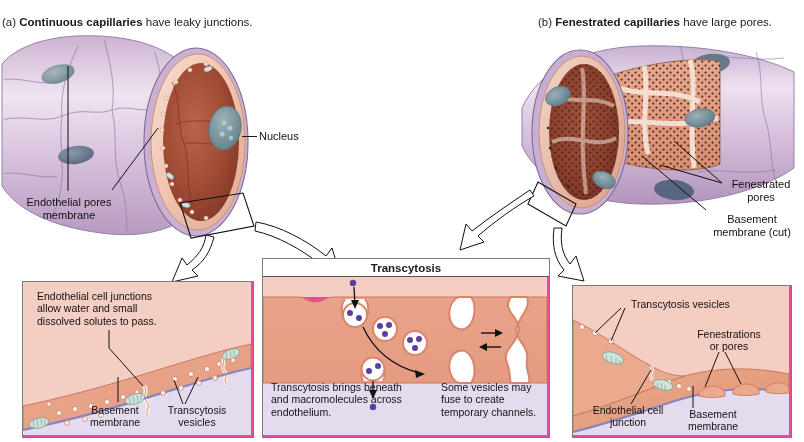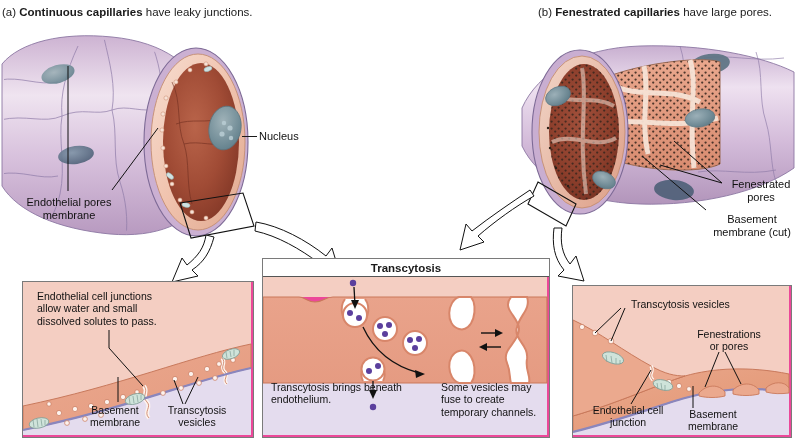--- a/index.html
+++ b/index.html
@@ -4,21 +4,21 @@
 <title>Capillary Types Diagram</title>
 <style>
   html,body{margin:0;padding:0;background:#ffffff;}
   body{
     width:804px;height:442px;position:relative;overflow:hidden;
     font-family:"Liberation Sans", sans-serif;
     color:#1a1a1a;
     -webkit-font-smoothing:antialiased;
   }
   .abs{position:absolute;}
-  .hdr{font-size:11.5px;line-height:14px;white-space:nowrap;}
+  .hdr{font-size:11.5px;line-height:14px;white-space:nowrap;margin-top:10px;}
   .hdr b{font-weight:bold;}
   .lbl{font-size:11px;line-height:13px;color:#111;}
   .lbl-c{text-align:center;}
   .leader{position:absolute;background:#1a1a1a;}
   svg{overflow:visible;display:block;}
 
   
   .panel{position:absolute;border:1px solid #7a7a7a;background:#ec4899;overflow:hidden;}
   .panel-title{
     position:absolute;left:0;top:0;width:100%;height:18px;
@@ -404,20 +404,21 @@
              L266,106 C268,98 262,94 264,82 C266,68 250,62 254,50 C257,38 268,32 264,20 Z" fill="#ffffff" stroke="#d8866a" stroke-width="2"></path>
 
     <path d="M218,56 L236,56" stroke="#111" stroke-width="1.4"></path>
     <polygon points="240,56 232,52 232,60" fill="#111"></polygon>
     <path d="M238,70 L220,70" stroke="#111" stroke-width="1.4"></path>
     <polygon points="216,70 224,66 224,74" fill="#111"></polygon>
   </svg>
 
   <div class="cap" style="left:8px;top:122px;width:152px;">
     <div>Transcytosis brings beneath</div>
+    <div>and macromolecules across</div>
     <div>endothelium.</div>
   </div>
   <div class="cap" style="left:178px;top:122px;width:106px;">
     <div>Some vesicles may</div>
     <div>fuse to create</div>
     <div>temporary channels.</div>
   </div>
 </div>
 
 <div class="panel" style="left:572px;top:285px;width:218px;height:151px;">

